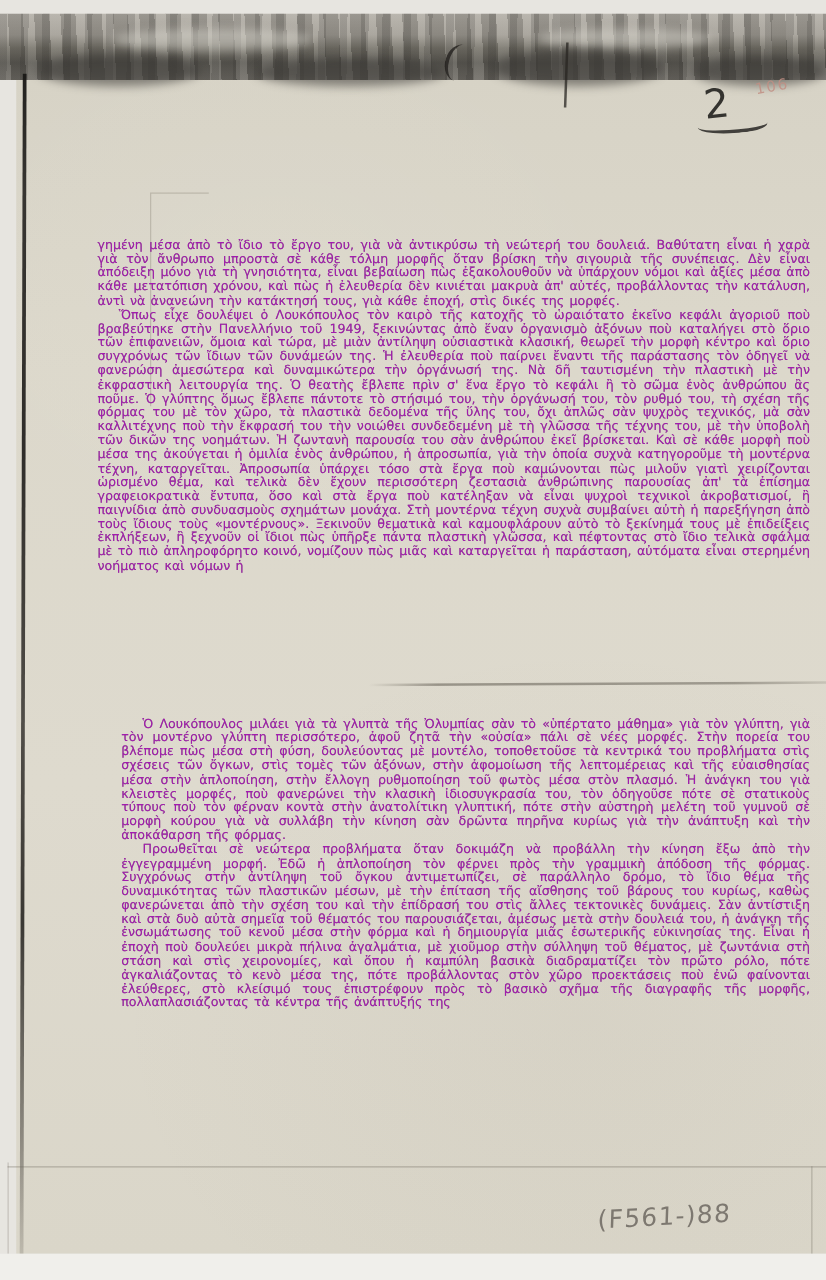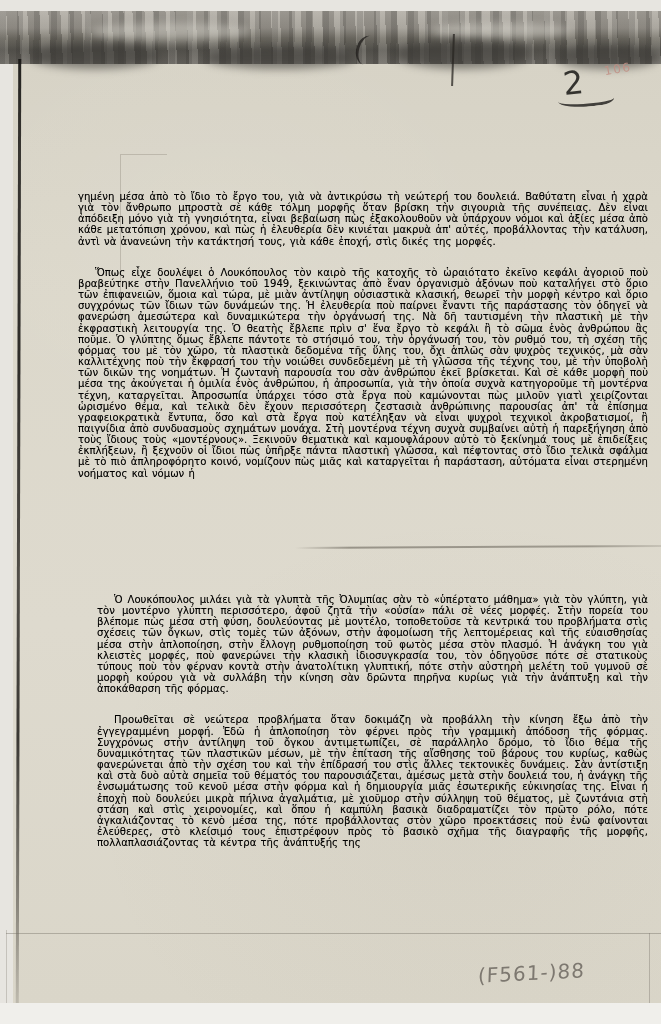--- a/index.html
+++ b/index.html
@@ -70,27 +70,27 @@
     transform:rotate(-0.3deg);
     background:linear-gradient(90deg, rgba(0,0,0,0), rgba(95,90,80,0.55) 15%,
       rgba(95,90,80,0.5) 80%, rgba(95,90,80,0.18));
   }
   
   .rule-bottom  { position:absolute; left:6px; top:933px; width:655px; height:1px; background:rgba(110,104,94,0.4); }
   .edge-right-bottom { position:absolute; left:649px; top:933px; width:1px; height:70px; background:rgba(110,104,94,0.35); }
   .edge-left-bottom  { position:absolute; left:6px;  top:930px; width:1px; height:73px; background:rgba(110,104,94,0.28); }
   .bottom-strip { position:absolute; left:0; top:1003px; width:661px; height:21px; background:#f0efeb; }
   
-  .ts { position:absolute; color:#000000; text-align:justify; }
+  .ts { position:absolute; color:#a21caf; text-align:justify; }
   .ts p {
     margin:0; font-size:10.1px; line-height:11.15px;
     letter-spacing:0px; word-spacing:1px;
     text-shadow:0 0 0.5px rgba(70,64,56,0.55);
   }
-  .ts p.indent { text-indent:17px;margin-top:20px; }
+  .ts p.indent { text-indent:17px; }
   .text-upper { left:78px; top:191px; width:570px; }
   .text-lower { left:97px; top:574px; width:551px; }
   
   .hw-two {
     position:absolute; left:563px; top:64px;
     font-size:32px; color:#34332f; transform:rotate(-6deg);
   }
   .hw-two-line {
     position:absolute; left:558px; top:92px; width:56px; height:12px;
     border-bottom:3px solid rgba(50,48,44,0.9);

